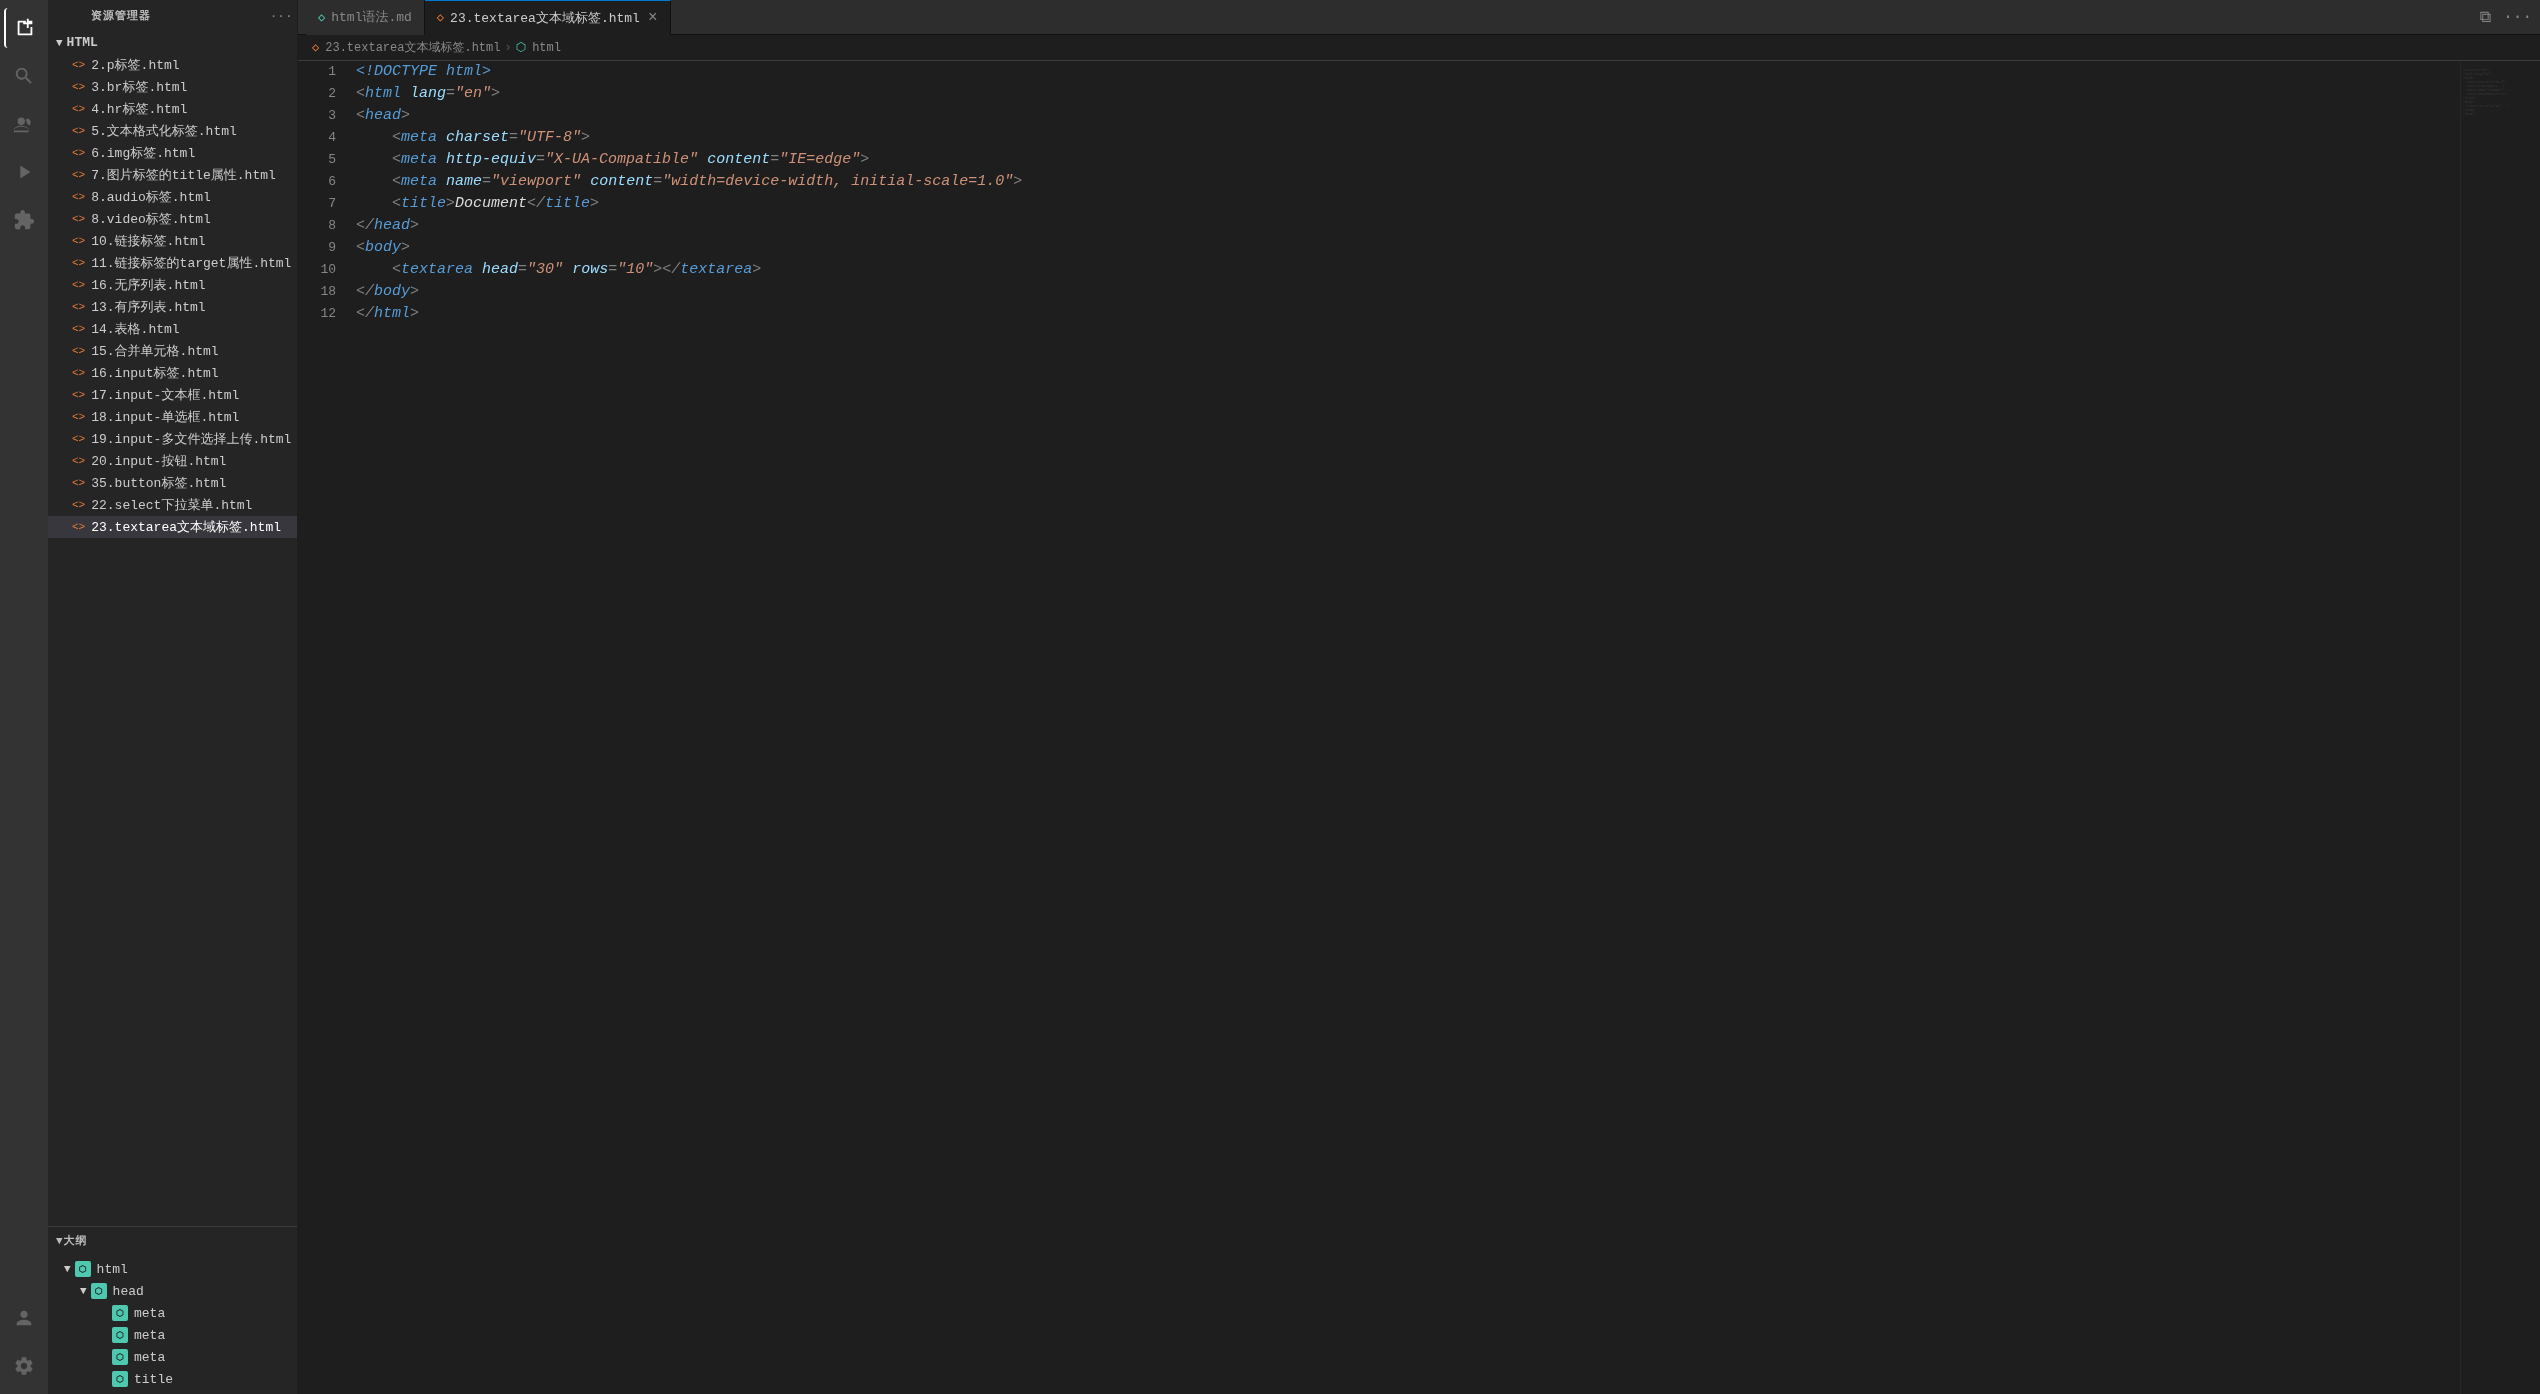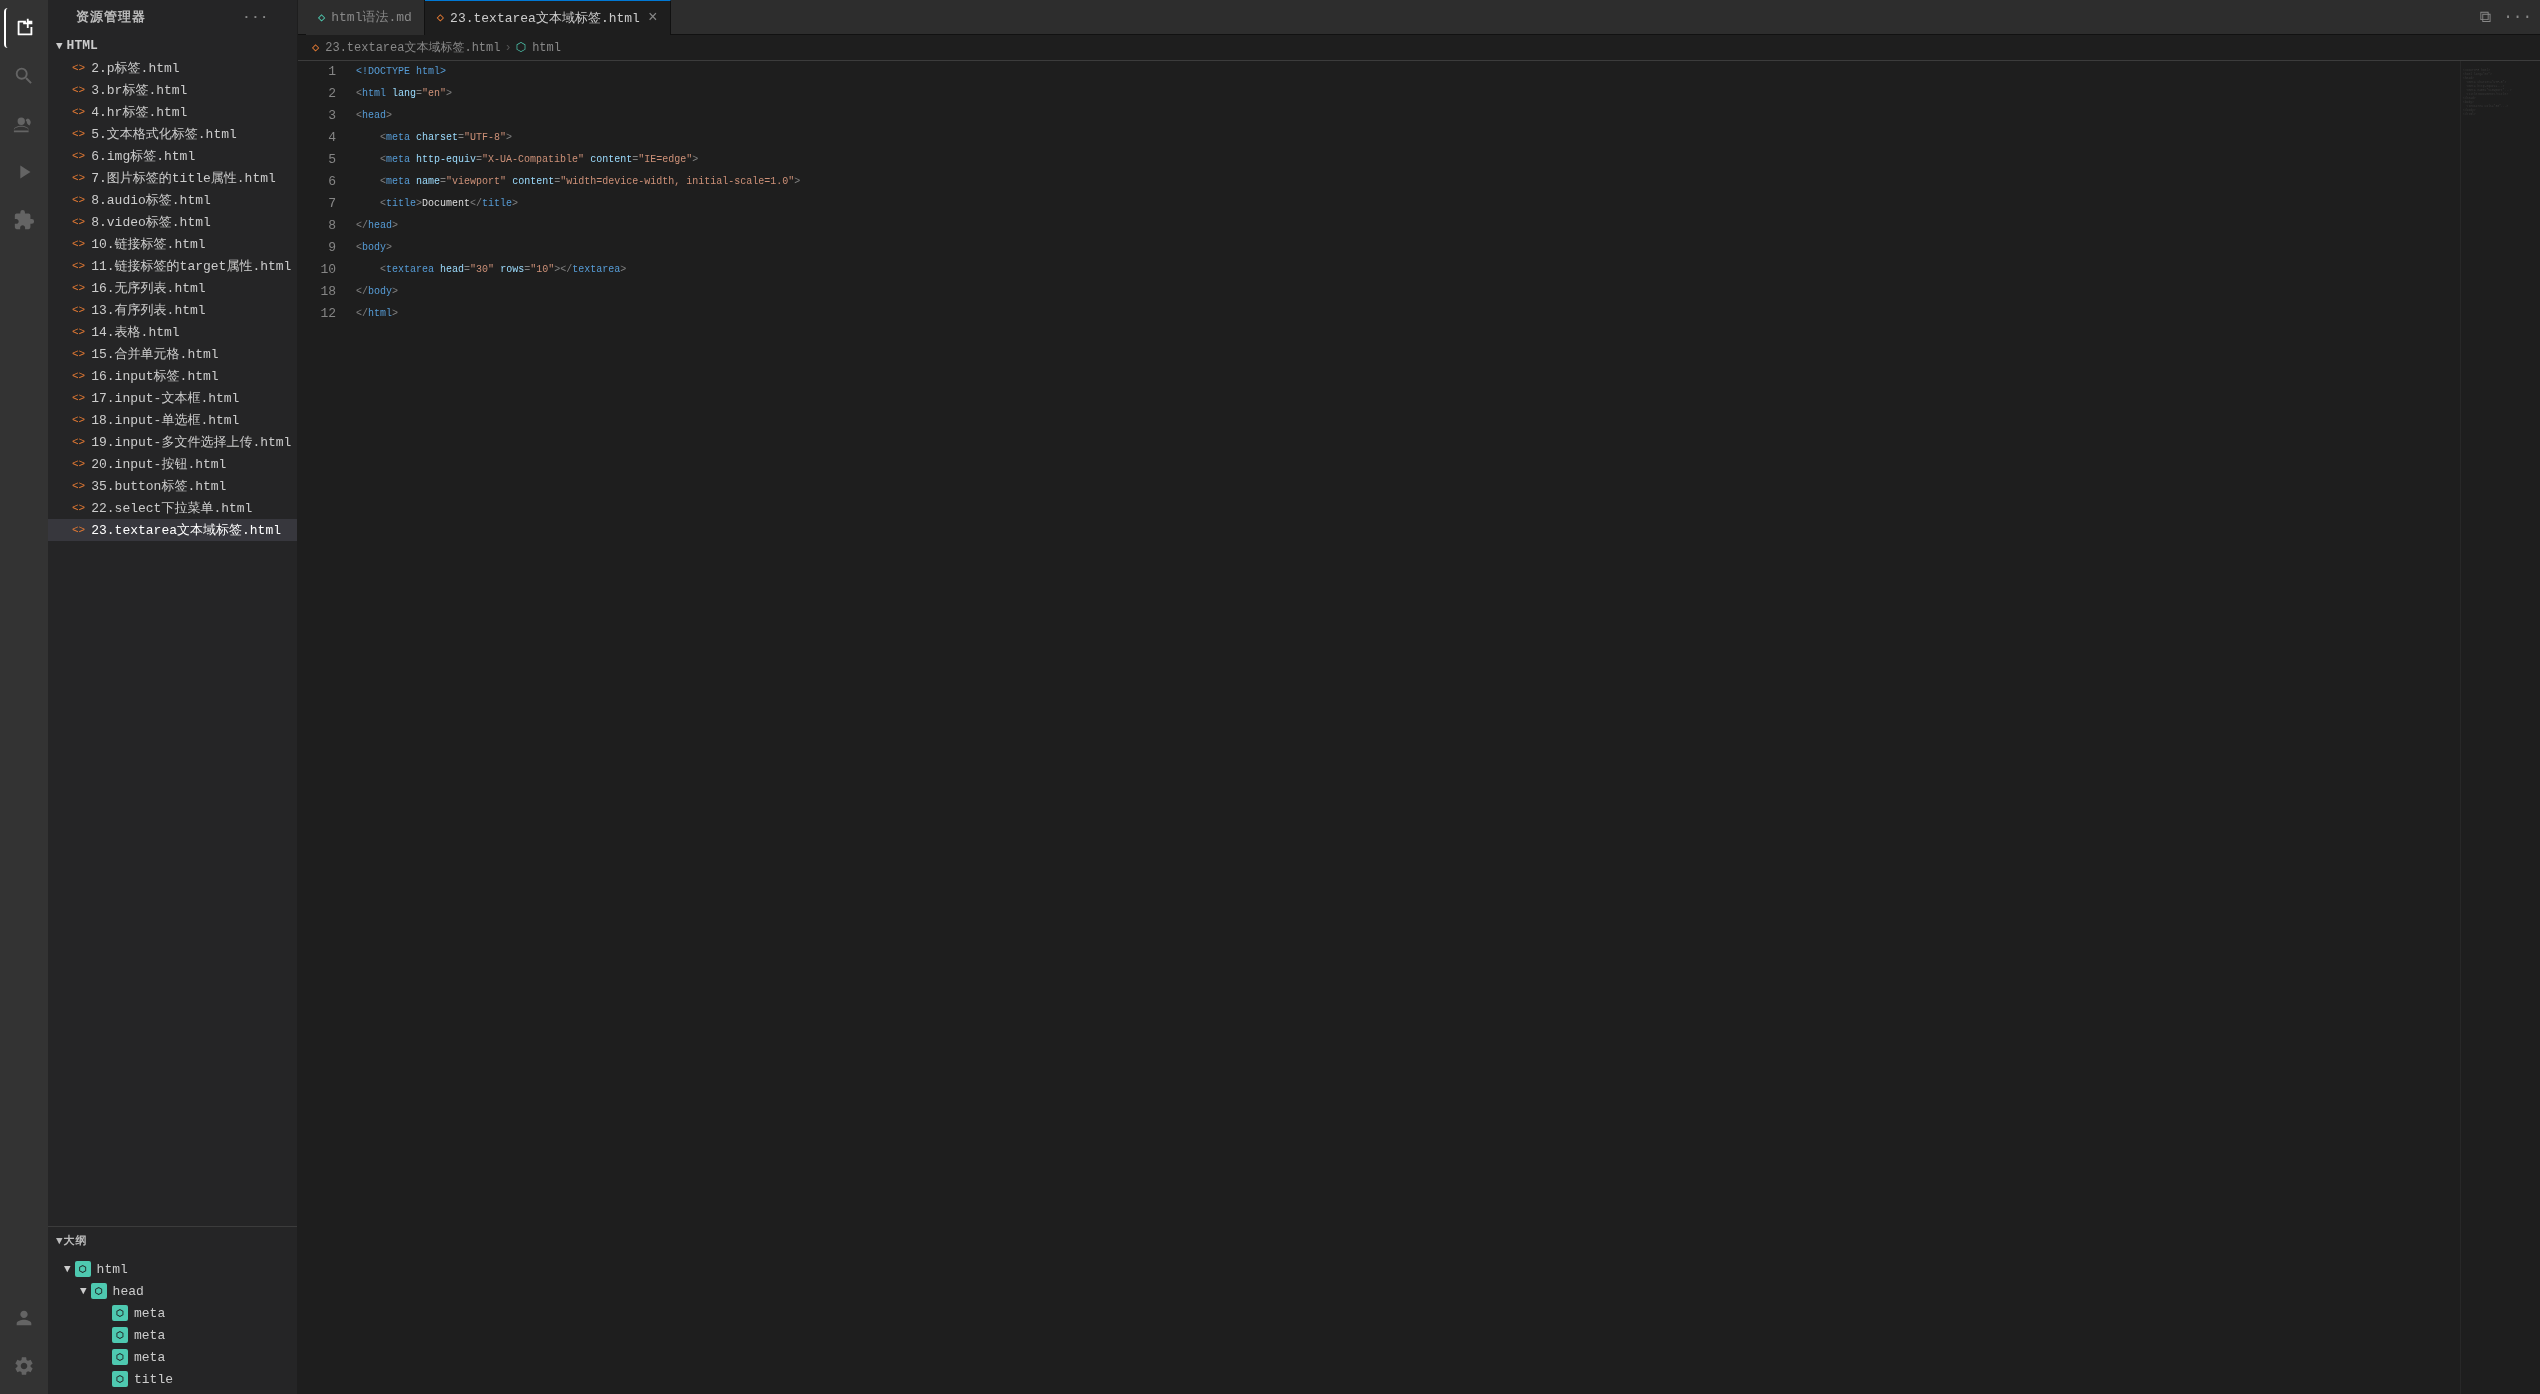--- a/index.html
+++ b/index.html
@@ -109,27 +109,28 @@
       display: flex;
       flex-direction: column;
       overflow: hidden;
       flex-shrink: 0;
       border-right: 1px solid #1e1e1e;
     }
     .sidebar-header {
       display: flex;
       align-items: center;
       justify-content: space-between;
-      padding: 8px 28px;
-      font-size: 13px;
+      padding: 8px 4px;
+      font-size: 11px;
       font-weight: bold;
       color: #bbb;
       text-transform: uppercase;
       letter-spacing: 1px;
       flex-shrink: 0;
+      margin-left: 39px;
     }
     .sidebar-header-icons {
       display: flex;
       gap: 8px;
       color: #888;
     }
 
     .file-tree {
       flex: 1;
       overflow-y: auto;
@@ -268,22 +269,23 @@
       user-select: none;
       font-size: 13px;
       line-height: 22px;
       vertical-align: top;
     }
     .line-content {
       display: table-cell;
       padding: 0 0 0 8px;
       line-height: 22px;
       white-space: pre;
-      font-size: 10px;
+      font-size: 15px;
       vertical-align: top;
+      font-style: italic;
     }
 
     
     .kw { color: #569cd6; }        
     .attr { color: #9cdcfe; }      
     .str { color: #ce9178; }       
     .punc { color: #808080; }       
     .text-content { color: #dcdcdc; text-align: right; }
     .doctype { color: #569cd6; }
 

